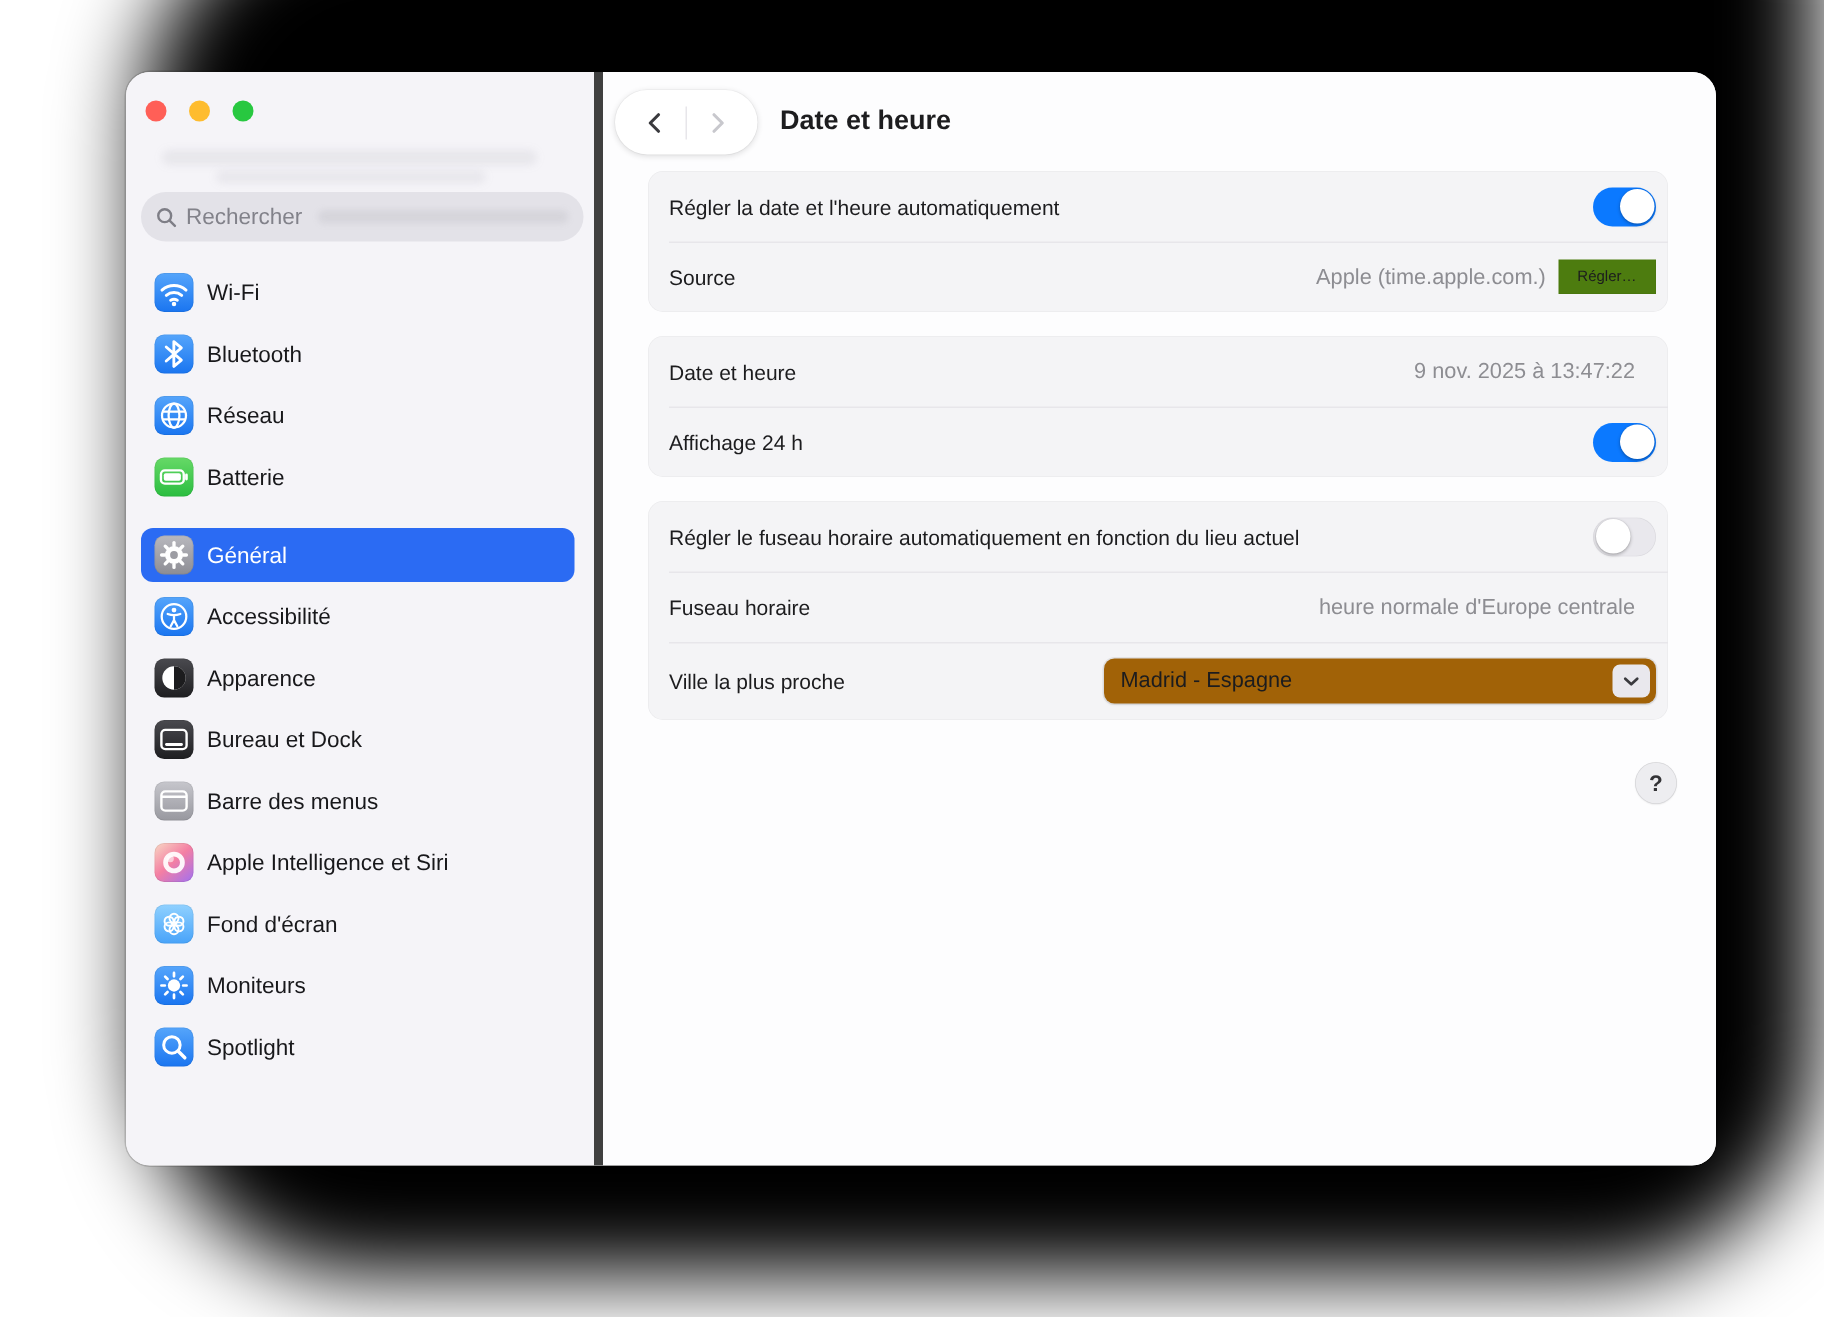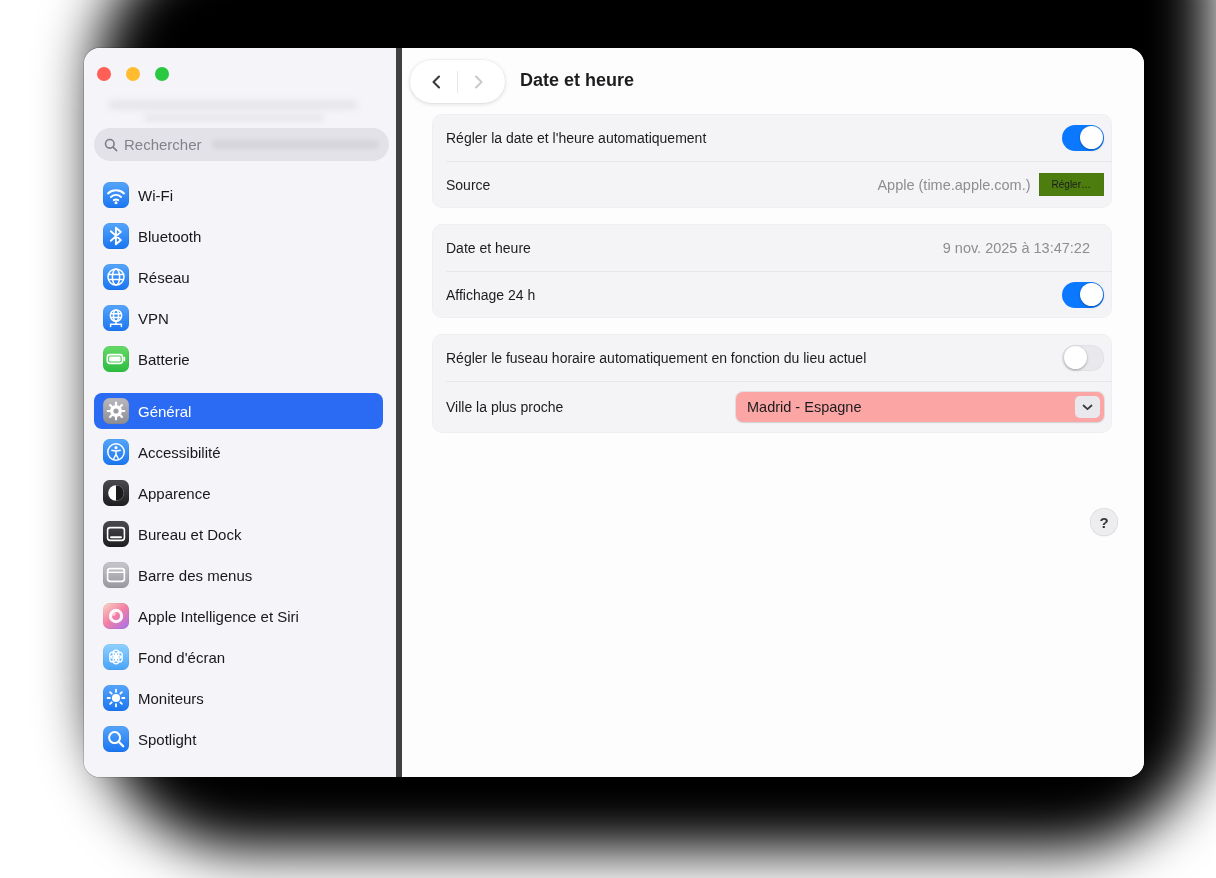--- a/index.html
+++ b/index.html
@@ -77,21 +77,21 @@
     box-shadow:inset 0 0 0 .5px rgba(0,0,0,.05); }
 
   .switch { width:42px; height:26px; border-radius:13px; position:relative; cursor:pointer; flex:0 0 42px; }
   .switch.on  { background:var(--accent-blue); }
   .switch.off { background:#e9e8ed; box-shadow:inset 0 0 0 .5px rgba(0,0,0,.06); }
   .switch .knob { position:absolute; top:1.5px; width:23px; height:23px; border-radius:50%;
     background:#ffffff; box-shadow:0 1px 2.5px rgba(0,0,0,.3), 0 0 0 .5px rgba(0,0,0,.04); }
   .switch.on  .knob { right:1.5px; }
   .switch.off .knob { left:1.5px; }
 
-  .combo { width:368px; height:30px; background:#fca5a5; border-radius:7px; display:flex;
+  .combo { width:368px; height:30px; background:#a16207; border-radius:7px; display:flex;
     align-items:center; justify-content:space-between; padding-left:11px; font-size:14.5px; color:#1c1c1e;
     box-shadow:0 0 0 1px rgba(0,0,0,.07), 0 1px 2px rgba(0,0,0,.08); cursor:pointer;gap:48px; }
   .combo-btn { width:25px; height:22px; background:#e9e8ed; border-radius:5px; margin-right:4px;
     display:flex; align-items:center; justify-content:center; }
 
   .help-btn { position:absolute; right:26px; top:460px; width:28px; height:28px; border-radius:50%;
     background:#ededf0; box-shadow:inset 0 0 0 .5px rgba(0,0,0,.10), 0 .5px 1px rgba(0,0,0,.08);
     display:flex; align-items:center; justify-content:center;
     font-size:15px; font-weight:700; color:#333336; cursor:pointer; }
 </style>
@@ -147,33 +147,20 @@
             <span class="ic bg-blue">
               <svg width="26" height="26" viewBox="0 0 26 26">
                 <g fill="none" stroke="#fff" stroke-width="1.5">
                   <circle cx="13" cy="13" r="8"></circle>
                   <ellipse cx="13" cy="13" rx="3.6" ry="8"></ellipse>
                   <path d="M5.3 10.4h15.4 M5.3 15.6h15.4"></path>
                 </g>
               </svg>
             </span>
             <span>Réseau</span>
-          </div>
-          <div class="side-item">
-            <span class="ic bg-blue">
-              <svg width="26" height="26" viewBox="0 0 26 26">
-                <g fill="none" stroke="#fff" stroke-width="1.5">
-                  <circle cx="13" cy="10.6" r="5.7"></circle>
-                  <ellipse cx="13" cy="10.6" rx="2.5" ry="5.7"></ellipse>
-                  <path d="M7.7 8.8h10.6 M7.7 12.4h10.6"></path>
-                  <path d="M13 16.3v2.9 M7.6 21.4v-2.2h10.8v2.2" stroke-linecap="round"></path>
-                </g>
-              </svg>
-            </span>
-            <span>VPN</span>
           </div>
           <div class="side-item">
             <span class="ic bg-green">
               <svg width="26" height="26" viewBox="0 0 26 26">
                 <rect x="4.3" y="8.6" width="15.2" height="8.8" rx="2.6" fill="none" stroke="#fff" stroke-width="1.6"></rect>
                 <rect x="6.2" y="10.5" width="11.4" height="5" rx="1.3" fill="#fff"></rect>
                 <path d="M21.3 11.6v2.8" stroke="#fff" stroke-width="1.8" stroke-linecap="round"></path>
               </svg>
             </span>
             <span>Batterie</span>
@@ -323,20 +310,24 @@
               </div>
             </div>
           </div>
           <div class="card">
             <div class="row">
               <span class="row-label">Régler le fuseau horaire automatiquement en fonction du lieu actuel</span>
               <div class="switch off">
                 <div class="knob"></div>
               </div>
             </div>
+            <div class="row">
+              <span class="row-label">Fuseau horaire</span>
+              <span class="row-value no-pad">heure normale d'Europe centrale</span>
+            </div>
             <div class="row" style="height: 52px;">
               <span class="row-label">Ville la plus proche</span>
               <div class="combo">
                 <span>Madrid - Espagne</span>
                 <span class="combo-btn">
                   <svg width="11" height="7" viewBox="0 0 11 7">
                     <path d="M1.5 1.5 L5.5 5.2 L9.5 1.5" fill="none" stroke="#3a3a3e" stroke-width="1.8" stroke-linecap="round" stroke-linejoin="round"></path>
                   </svg>
                 </span>
               </div>

